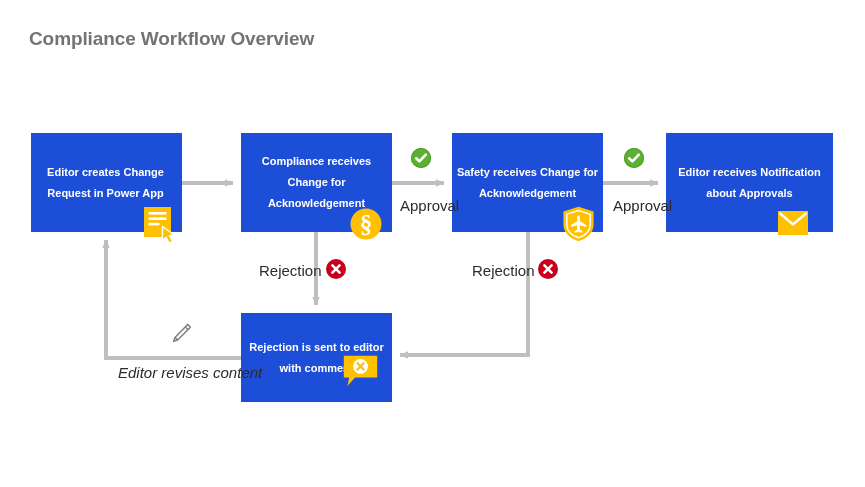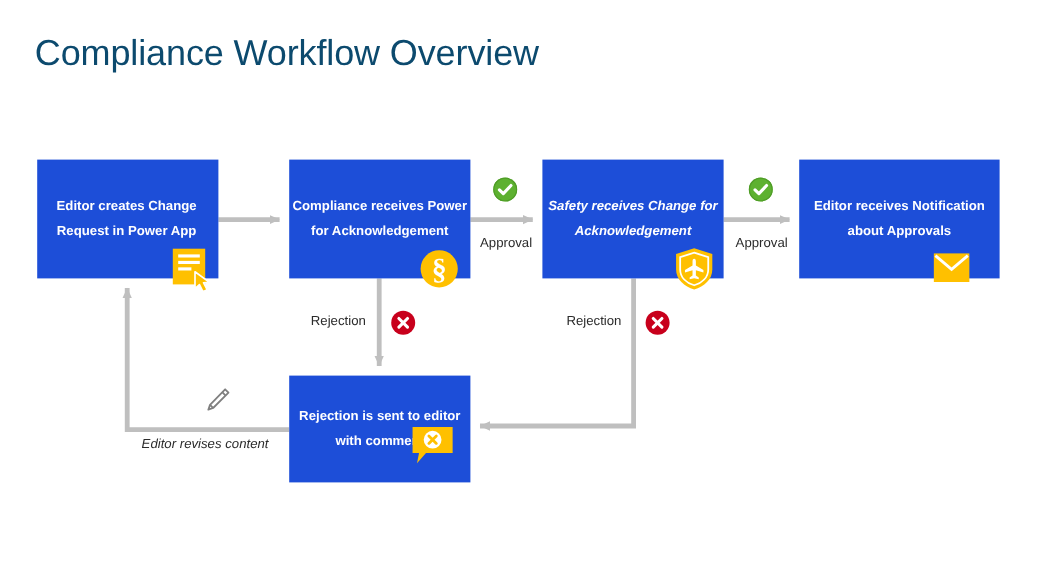--- a/index.html
+++ b/index.html
@@ -19,23 +19,23 @@
   #canvas {
     position: absolute;
     inset: 0;
   }
 
   
   .page-title {
     position: absolute;
     left: 29px;
     top: 28px;
-    font-size: 30px;
-    font-weight: normal;
-    color: #0c4a6e;
+    font-size: 19px;
+    font-weight: bold;
+    color: #737373;
     letter-spacing: -0.1px;
     white-space: nowrap;
   }
 
   
   .pbox {
     position: absolute;
     background: #1d4ed8;
     color: #ffffff;
     font-weight: bold;
@@ -56,35 +56,35 @@
 
   #box-editor-create  { left: 31px;  top: 133px; width: 151px; height: 99px; }
   #box-compliance     { left: 241px; top: 133px; width: 151px; height: 99px; }
   #box-safety         { left: 452px; top: 133px; width: 151px; height: 99px; }
   #box-editor-notify  { left: 666px; top: 133px; width: 167px; height: 99px; }
   #box-rejection      { left: 241px; top: 313px; width: 151px; height: 89px; }
 
   
   #box-editor-create .ptext { width: 172px; margin-left: -2px; }
   #box-compliance .ptext    { width: 166px; }
-  #box-safety .ptext        { width: 166px; font-style: italic; }
+  #box-safety .ptext        { width: 166px; }
   #box-rejection .ptext     { width: 158px; }
 
   
   #wires {
     position: absolute;
     left: 0; top: 0;
     width: 865px; height: 487px;
     pointer-events: none;
   }
 
   
   .edge-label {
     position: absolute;
-    font-size: 11px;
+    font-size: 15px;
     color: #2b2b2b;
     white-space: nowrap;
   }
   #label-approval-1 { left: 400px; top: 197px; }
   #label-approval-2 { left: 613px; top: 197px; }
   #label-rejection-1 { left: 259px; top: 262px; }
   #label-rejection-2 { left: 472px; top: 262px; }
   #label-revises     { left: 118px; top: 364px; font-style: italic; }
 
   
@@ -166,21 +166,21 @@
     <g>
       <polyline points="241,358 106,358 106,240" fill="none" stroke="#BFBFBF" stroke-width="4" marker-end="url(#ah-u)"></polyline>
     </g>
   </svg>
 
   <div class="pbox" id="box-editor-create">
     <div class="ptext">Editor creates Change Request in Power App</div>
   </div>
 
   <div class="pbox" id="box-compliance">
-    <div class="ptext">Compliance receives Power for Acknowledgement</div>
+    <div class="ptext">Compliance receives Change for Acknowledgement</div>
   </div>
 
   <div class="pbox" id="box-safety">
     <div class="ptext">Safety receives Change for Acknowledgement</div>
   </div>
 
   <div class="pbox" id="box-editor-notify">
     <div class="ptext">Editor receives Notification about Approvals</div>
   </div>
 

